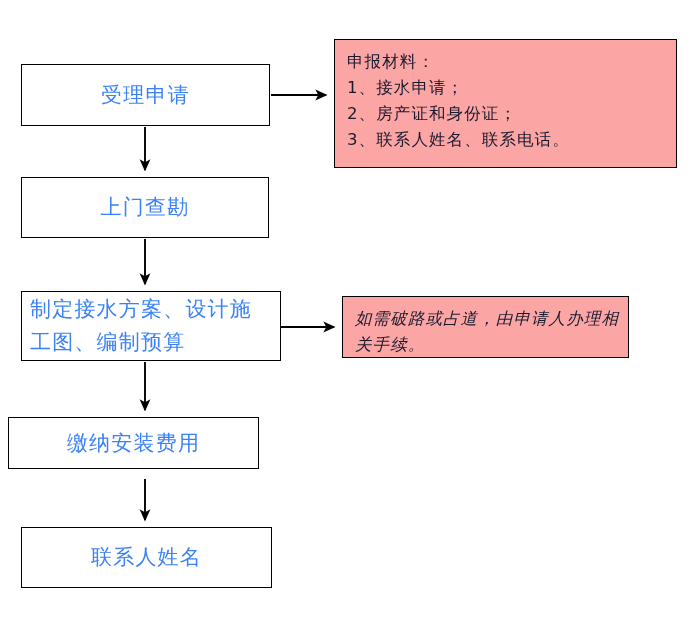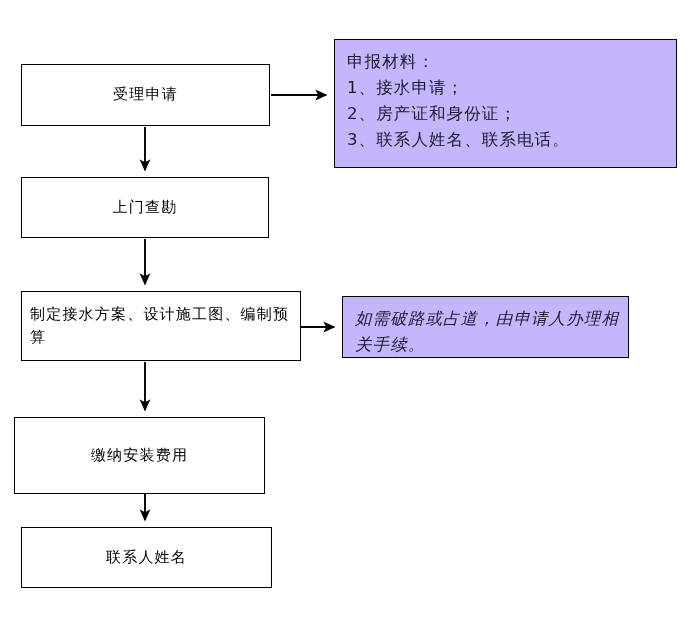--- a/index.html
+++ b/index.html
@@ -22,54 +22,54 @@
     width: 697px;
     height: 630px;
   }
   .node {
     position: absolute;
     box-sizing: border-box;
     border: 1.3px solid #000000;
     background: #ffffff;
     display: flex;
     align-items: center;
-    color: #000000;
-    font-size: 15px;
+    color: #3b82f6;
+    font-size: 21px;
     letter-spacing: 1.2px;
     line-height: 1.55;
     white-space: pre-line;
   }
   .node.center {
     justify-content: center;
     text-align: center;
   }
   .node.left {
     justify-content: flex-start;
     text-align: left;
     padding-left: 9px;
     padding-right: 6px;
   }
   .note {
     position: absolute;
     box-sizing: border-box;
     border: 1.3px solid #000000;
-    background: #c4b5fd;
+    background: #fca5a5;
     color: #1a1a2e;
     font-size: 16.5px;
     letter-spacing: 1.1px;
     line-height: 1.58;
     white-space: pre-line;
     padding: 9px 8px 8px 12px;
     text-align: left;
   }
   
   #node-1 { left: 21px;  top: 64px;  width: 249px; height: 62px; }
   #node-2 { left: 21px;  top: 177px; width: 248px; height: 61px; }
-  #node-3 { left: 21px;  top: 291px; width: 280px; height: 70px; padding-left: 8px; }
-  #node-4 { left: 14px;  top: 417px; width: 251px; height: 77px; }
+  #node-3 { left: 21px;  top: 291px; width: 260px; height: 70px; padding-left: 8px; }
+  #node-4 { left: 8px;  top: 417px; width: 251px; height: 52px; }
   #node-5 { left: 21px;  top: 527px; width: 251px; height: 61px; }
 
   #note-1 { left: 334px; top: 39px;  width: 343px; height: 129px; }
   #note-2 { left: 342px; top: 296px; width: 287px; height: 62px; font-style: italic; }
 
   svg#arrows {
     position: absolute;
     left: 0; top: 0;
     width: 697px; height: 630px;
     pointer-events: none;

